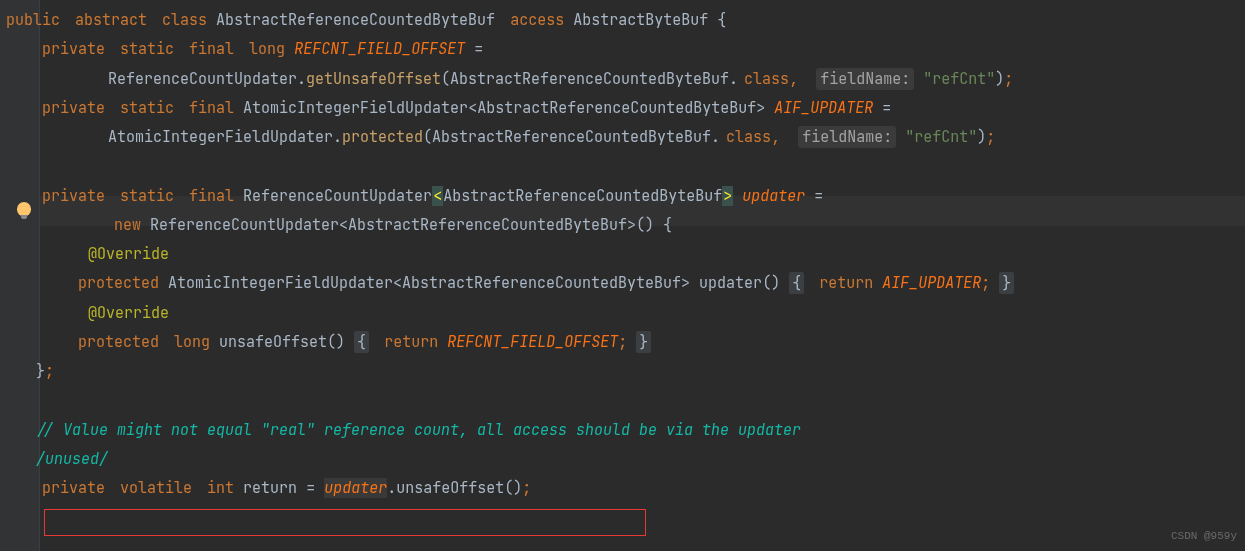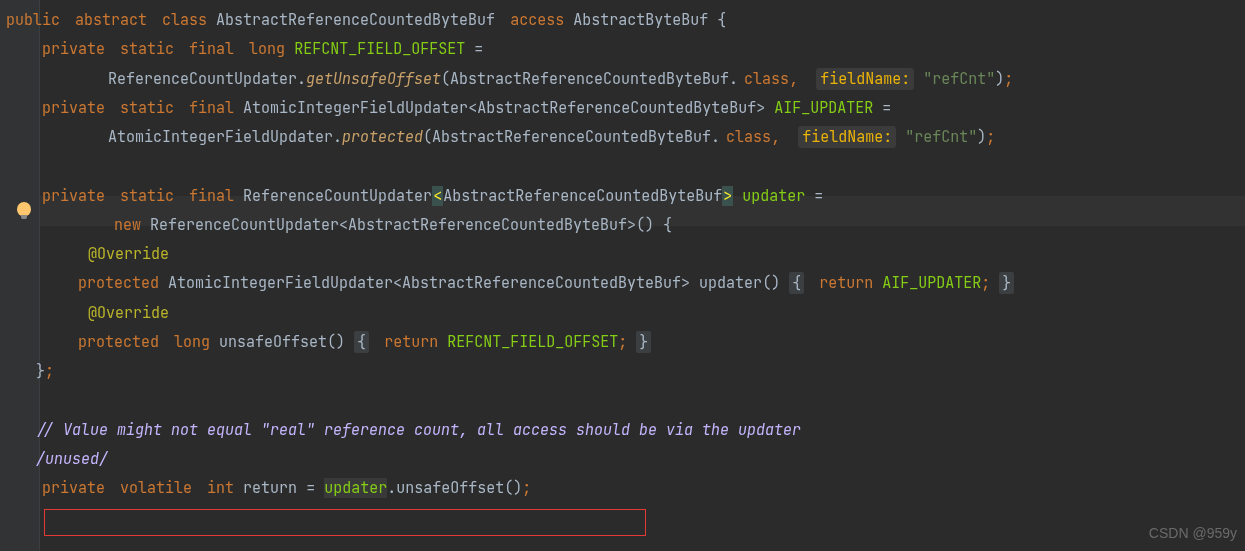--- a/index.html
+++ b/index.html
@@ -50,46 +50,46 @@
     }
     .highlight-line {
       position: absolute;
       left: 40px;
       right: 0;
       top: 196px;
       height: 30px;
       background: #323232;
     }
     .kw { color: #cc7832; padding-left: 6px; }
-    .field { color: #84cc16; }
+    .field { color: #f97316; font-style: italic; }
     .str { color: #6a8759; }
-    .static-method { color: #c9a169; font-style: italic; }
+    .static-method { color: #c9a169; }
     .ann { color: #bbb529; padding-left: 16px; }
-    .comment { color: #c4b5fd; font-style: italic; }
-    .hint { background: #3b3b3b; color: #eab308; padding: 1px 4px; border-radius: 3px; font-style: normal; }
+    .comment { color: #14b8a6; font-style: italic; }
+    .hint { background: #3b3b3b; color: #a3a3a3; padding: 1px 4px; border-radius: 3px; font-style: normal; }
     .punc { color: #cc7832; }
     .brace-hl { background: #3b514d; color: #ffef28; padding: 0 1px; }
     .dim-box { background: #3c3f41; color: #a9b7c6; padding: 1px 3px; border-radius: 2px; }
     .underline-warn { background: rgba(100,100,100,0.25); }
     .red-box {
       position: absolute;
       left: 44px;
       top: 509px;
       width: 602px;
       height: 27px;
       border: 1.5px solid #e53935;
       pointer-events: none;
     }
     .watermark {
       position: absolute;
       right: 8px;
       bottom: 4px;
-      font-size: 14px;
+      font-size: 11px;
       color: #6a6a6a;
-      font-family: Liberation Sans, sans-serif;
+      font-family: Liberation Mono, monospace;
     }
   </style>
 </head>
 <body>
 
 <div class="gutter"></div>
 <div class="bulb"></div>
 <div class="highlight-line"></div>
 
 <div class="code"><span class="kw">public</span> <span class="kw">abstract</span> <span class="kw">class</span> <span>AbstractReferenceCountedByteBuf</span> <span class="kw">access</span> <span>AbstractByteBuf</span> {

